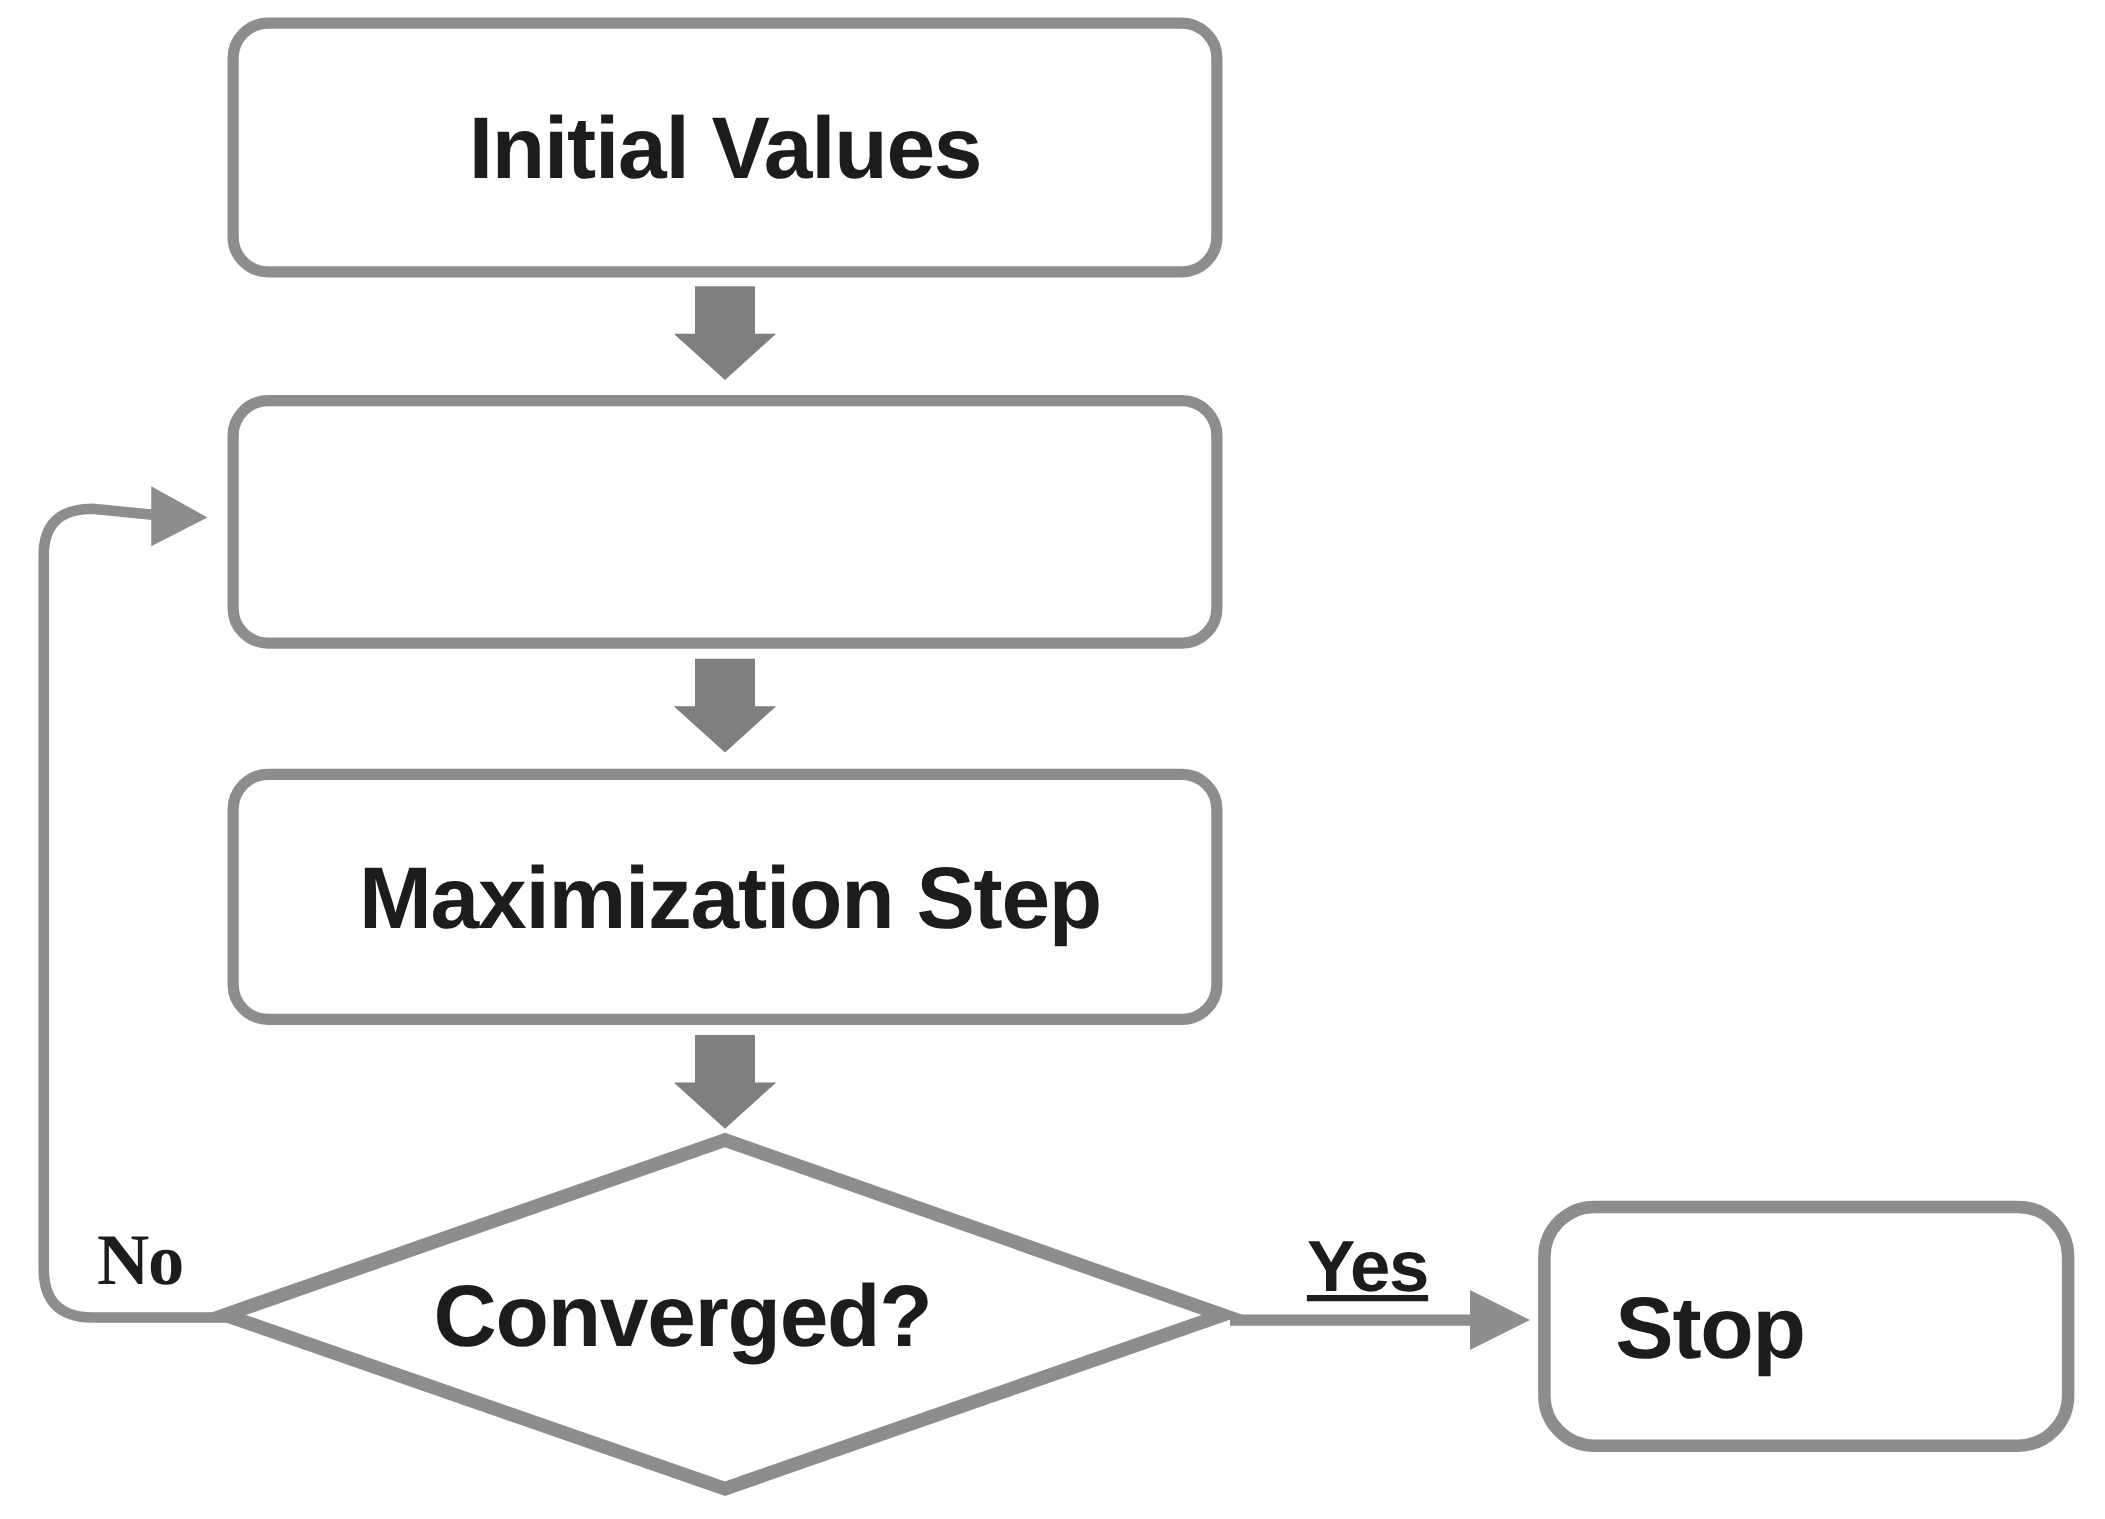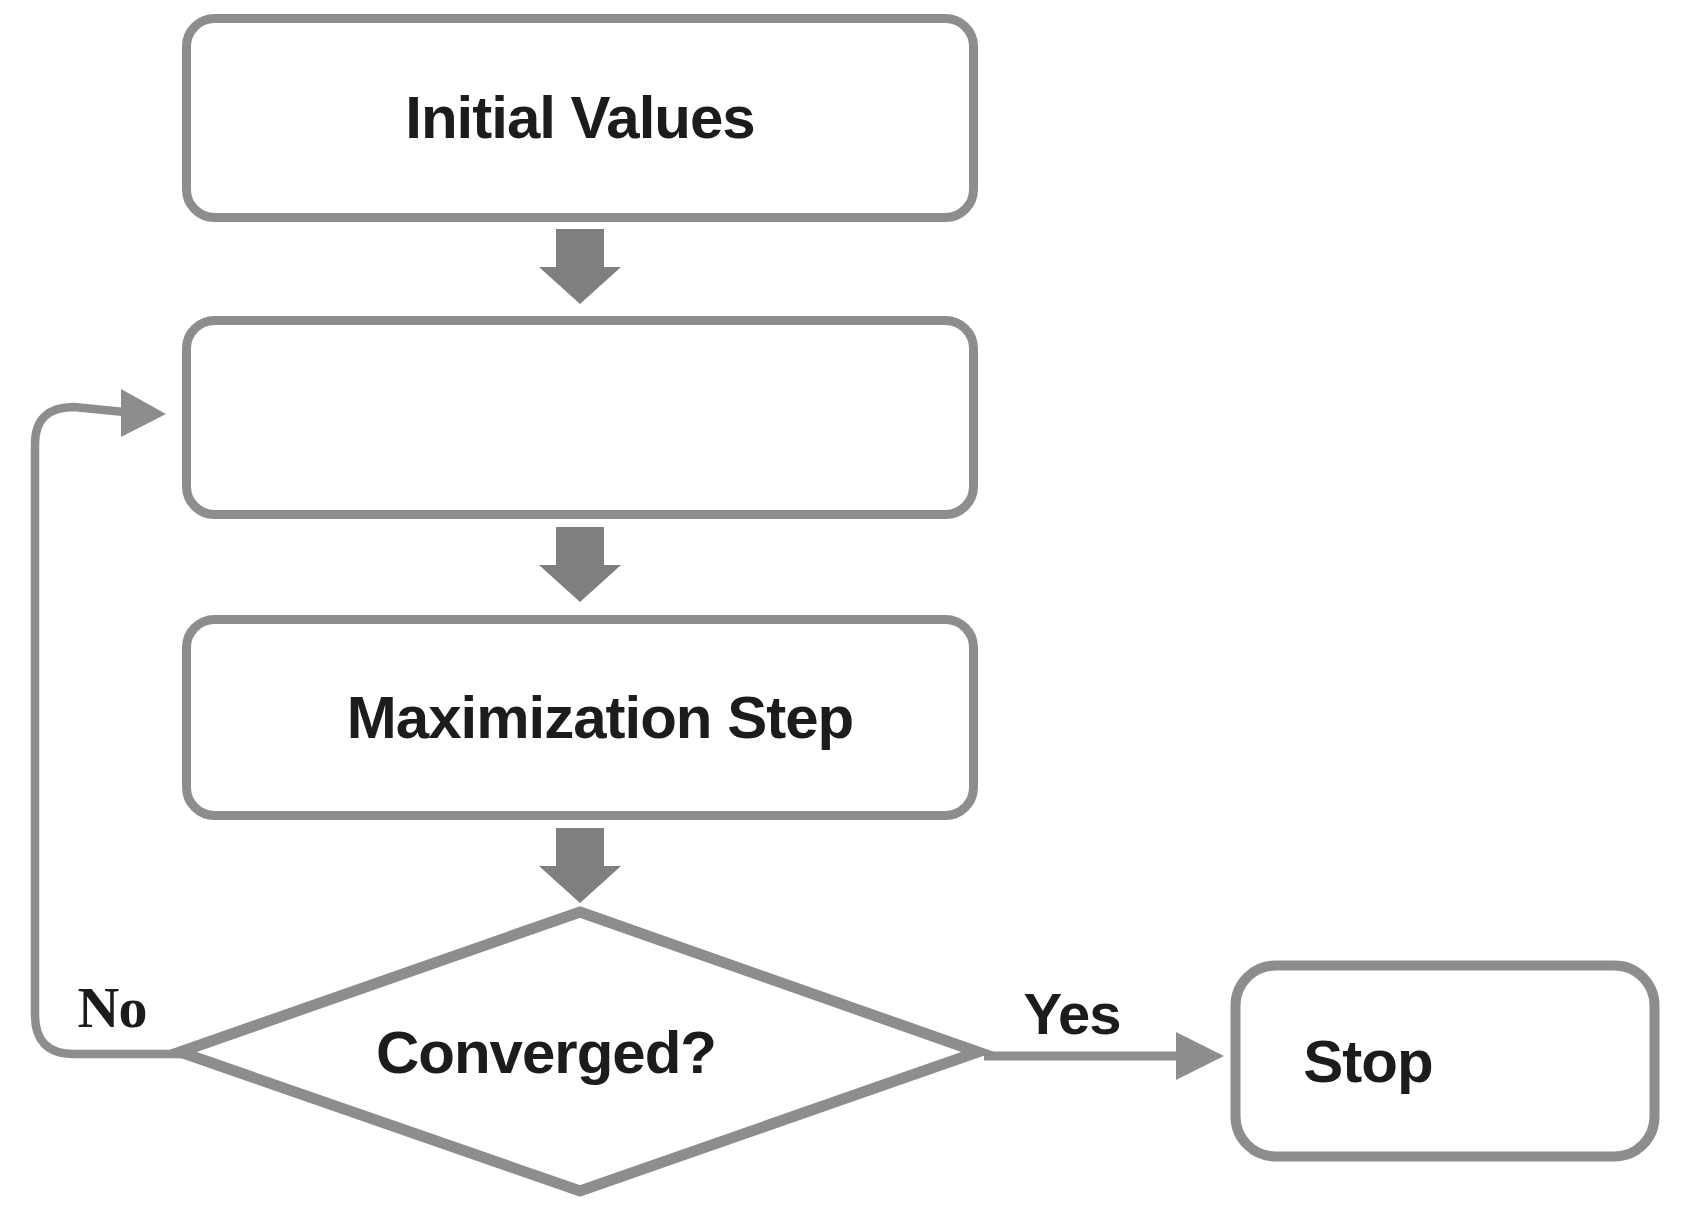--- a/index.html
+++ b/index.html
@@ -23,21 +23,21 @@
   .label {
     position: absolute;
     transform: translate(-50%, -50%);
     white-space: nowrap;
     color: #1c1c1c;
     font-weight: 600;
     letter-spacing: -1px;
     line-height: 1;
   }
   .node-label {
-    font-size: 60px;
+    font-size: 70px;
   }
   .edge-label {
     font-size: 58px;
   }
 </style>
 </head>
 <body>
 
 <div class="canvas">
 
@@ -58,23 +58,23 @@
     <rect x="186.5" y="619.5" width="787" height="196" rx="28" ry="28" fill="#ffffff" stroke="#8d8d8d" stroke-width="9"></rect>
 
     <polygon points="580,912 978,1052 580,1191 180,1052" fill="#ffffff" stroke="#8d8d8d" stroke-width="11"></polygon>
 
     <rect x="1235.5" y="965.5" width="419" height="191" rx="40" ry="40" fill="#ffffff" stroke="#8d8d8d" stroke-width="10"></rect>
   </svg>
 
   <div class="label node-label" style="left:580px; top:118px;">Initial Values</div>
 
 
-  <div class="label node-label" style="left:600px; top:718px;">Maximization Step</div>
+  <div class="label node-label" style="left:584px; top:718px;">Maximization Step</div>
 
   <div class="label node-label" style="left:546px; top:1053px;">Converged?</div>
 
   <div class="label node-label" style="left:1368px; top:1062px;">Stop</div>
 
   <div class="label edge-label" style="left:112px; top:1008px;font-family:Liberation Serif, serif;">No</div>
 
-  <div class="label edge-label" style="left:1072px; top:1014px;">Yes</div>
+  <div class="label edge-label" style="left:1094px; top:1014px;text-decoration:underline;">Yes</div>
 
 </div>
 
 </body></html>

